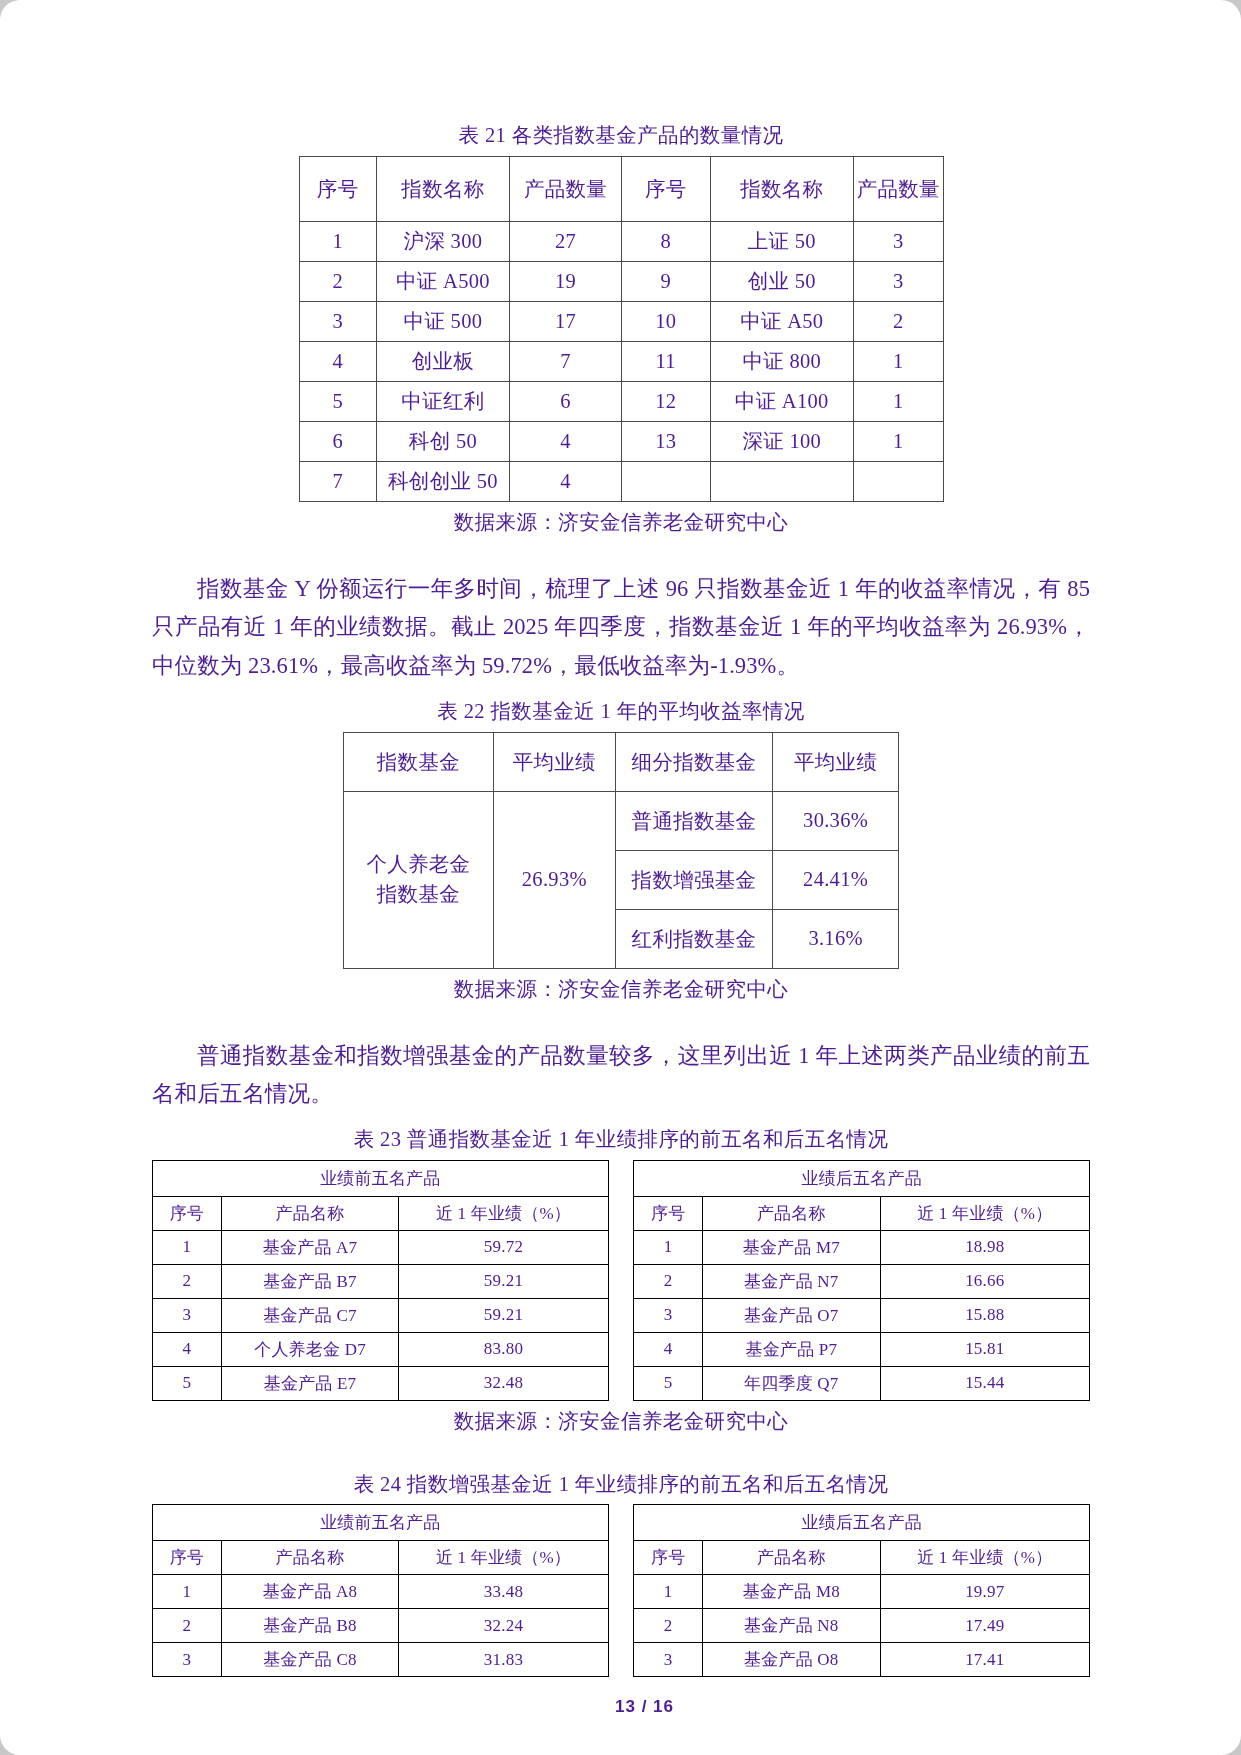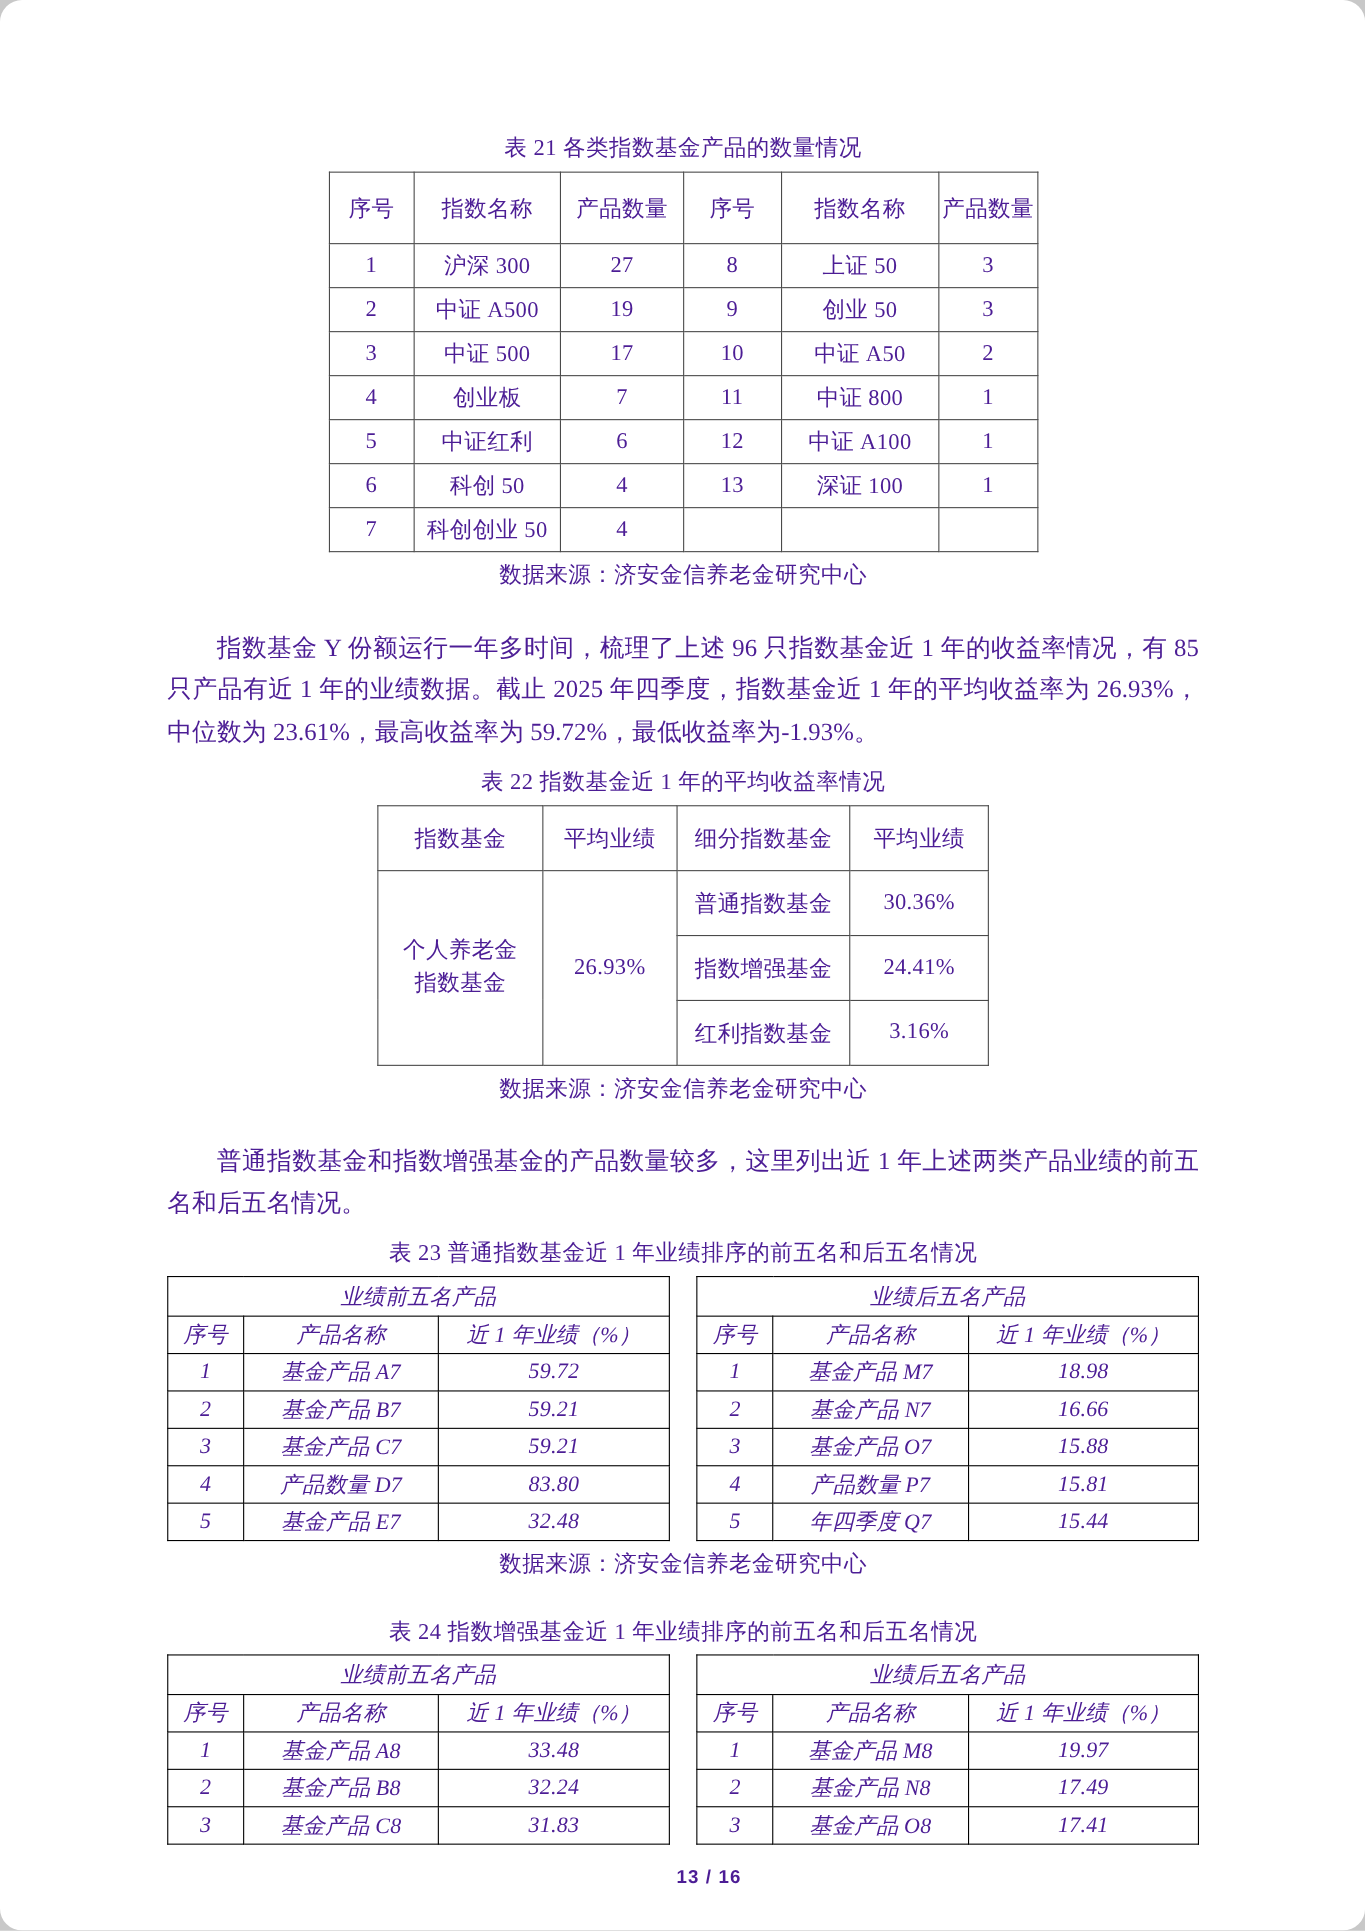--- a/index.html
+++ b/index.html
@@ -85,22 +85,21 @@
   table.tbl22 .c22a { width: 152px; }
   table.tbl22 .c22b { width: 120px; }
   table.tbl22 .c22c { width: 160px; }
   table.tbl22 .c22d { width: 124px; }
   .two-line { line-height: 1.45; }
 
   
   .split-table {
     width: 938px;
     border-collapse: collapse;
-    font-size: 20px;
-    font-style: italic;
+    font-size: 17px;
   }
   .split-table td, .split-table th {
     border: 1px solid #000000;
     text-align: center;
     vertical-align: middle;
     font-weight: normal;
     height: 31px;
     padding: 1px 2px;
     letter-spacing: 0.2px;
   }
@@ -286,25 +285,25 @@
           <td>3</td>
           <td>基金产品 C7</td>
           <td>59.21</td>
           <td class="gap"></td>
           <td>3</td>
           <td>基金产品 O7</td>
           <td>15.88</td>
         </tr>
         <tr>
           <td>4</td>
-          <td>产品数量 D7</td>
+          <td>个人养老金 D7</td>
           <td>83.80</td>
           <td class="gap"></td>
           <td>4</td>
-          <td>产品数量 P7</td>
+          <td>基金产品 P7</td>
           <td>15.81</td>
         </tr>
         <tr>
           <td>5</td>
           <td>基金产品 E7</td>
           <td>32.48</td>
           <td class="gap"></td>
           <td>5</td>
           <td>年四季度 Q7</td>
           <td>15.44</td>

